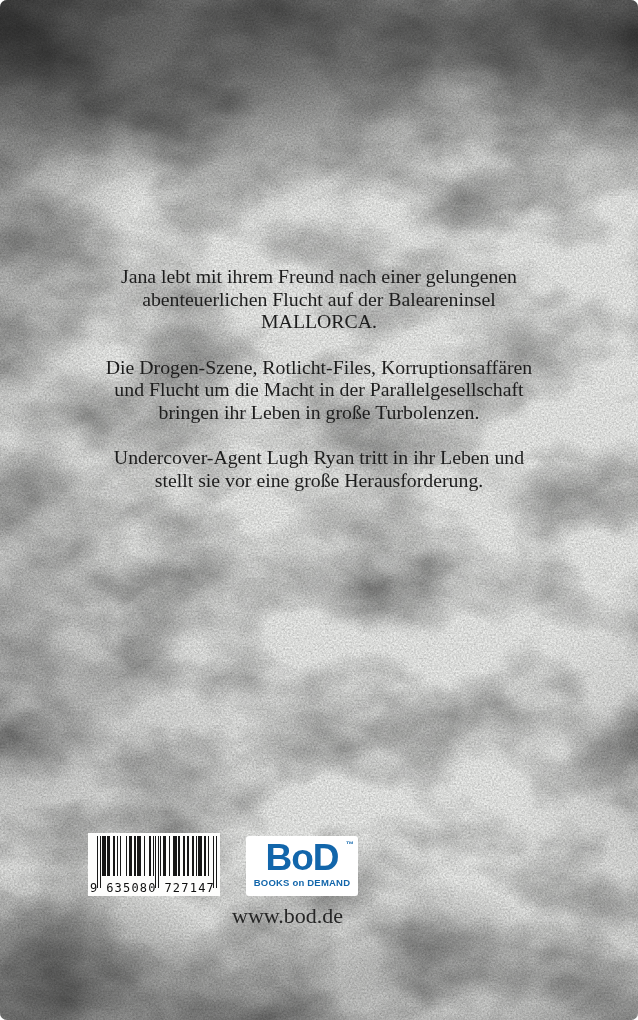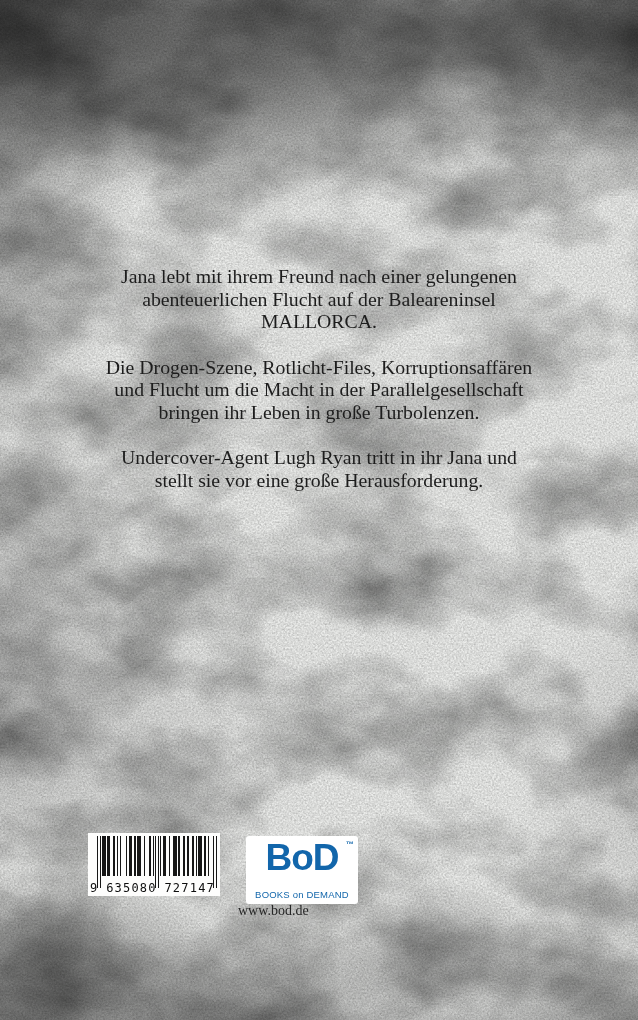--- a/index.html
+++ b/index.html
@@ -2,20 +2,21 @@
 <html><head>
 <meta charset="utf-8">
 <style>
   html,body{margin:0;padding:0;background:#ffffff;}
   .page{
     position:relative;
     width:638px;height:1020px;
     overflow:hidden;
     background-color:#ebecea;
     font-family:"Liberation Serif", serif;
+    border-radius:7px;
   }
   
   .blobs{
     position:absolute;inset:0;
     background-image:
       linear-gradient(to bottom, rgba(50,50,50,0.50), rgba(50,50,50,0.20) 90px, rgba(50,50,50,0) 205px),
       radial-gradient(ellipse 300px 230px at -2% 2%,  rgba(25,25,25,0.78), rgba(25,25,25,0) 72%),
       radial-gradient(ellipse 430px 200px at 38% 6%,  rgba(40,40,40,0.55), rgba(40,40,40,0) 70%),
       radial-gradient(ellipse 290px 195px at 102% 4%, rgba(30,30,30,0.72), rgba(30,30,30,0) 72%),
       radial-gradient(ellipse 230px 310px at -4% 22%, rgba(60,60,60,0.45), rgba(60,60,60,0) 70%),
@@ -44,37 +45,37 @@
   .bars{position:absolute;left:9px;top:3px;fill:#161616;shape-rendering:crispEdges;}
   .digits{
     position:absolute;left:2px;right:5px;bottom:1px;
     display:flex;justify-content:space-between;align-items:flex-end;
     font-family:"DejaVu Sans Mono", monospace;
     font-size:12px;line-height:13px;color:#0d0d0d;
   }
   .digits span{letter-spacing:1.2px;}
   
   .bodbox{
-    position:absolute;left:246px;top:836px;width:112px;height:68px;
+    position:absolute;left:246px;top:836px;width:112px;height:60px;
     background:#ffffff;border-radius:3px;text-align:center;
     font-family:"Liberation Sans", sans-serif;
   }
   .bodtext{
     font-weight:bold;font-size:37px;line-height:38px;
     letter-spacing:-1px;color:#1266ab;margin-top:3px;
   }
   .tm{position:absolute;top:4px;right:4px;font-size:8px;font-weight:bold;color:#1266ab;}
   .bodsub{
-    font-weight:normal;font-size:9.5px;letter-spacing:0.2px;
-    color:#1266ab;margin-top:12px;white-space:nowrap;
+    font-weight:bold;font-size:9.5px;letter-spacing:0.2px;
+    color:#1266ab;margin-top:0px;white-space:nowrap;
   }
   
   .url{
-    position:absolute;left:238px;top:903px;
-    font-size:14px;color:#262626;
+    position:absolute;left:232px;top:903px;
+    font-size:22px;color:#262626;
   }
 </style>
 </head>
 <body>
 
 <div class="page">
 
   <div class="blobs"></div>
 
   <svg class="tex" width="638" height="1020" aria-hidden="true">
@@ -92,21 +93,21 @@
     <rect width="638" height="1020" filter="url(#grain)" opacity="0.30"></rect>
   </svg>
 
   <main class="blurb">
     <p>Jana lebt mit  ihrem Freund nach einer gelungenen
 abenteuerlichen Flucht auf der Baleareninsel
 MALLORCA.</p>
     <p>Die Drogen-Szene, Rotlicht-Files, Korruptionsaffären
 und Flucht um die Macht in der Parallelgesellschaft
 bringen ihr Leben in große Turbolenzen.</p>
-    <p>Undercover-Agent Lugh Ryan tritt in ihr Jana und
+    <p>Undercover-Agent Lugh Ryan tritt in ihr Leben und
 stellt sie vor eine große Herausforderung.</p>
   </main>
 
   <div class="barcode">
     <svg class="bars" width="120" height="52" viewBox="0 0 95 52" preserveAspectRatio="none">
         <rect x="0" y="0" width="1" height="52"></rect>
         <rect x="2" y="0" width="1" height="52"></rect>
         <rect x="4" y="0" width="1" height="40"></rect>
         <rect x="5" y="0" width="1" height="40"></rect>
         <rect x="6" y="0" width="1" height="40"></rect>

